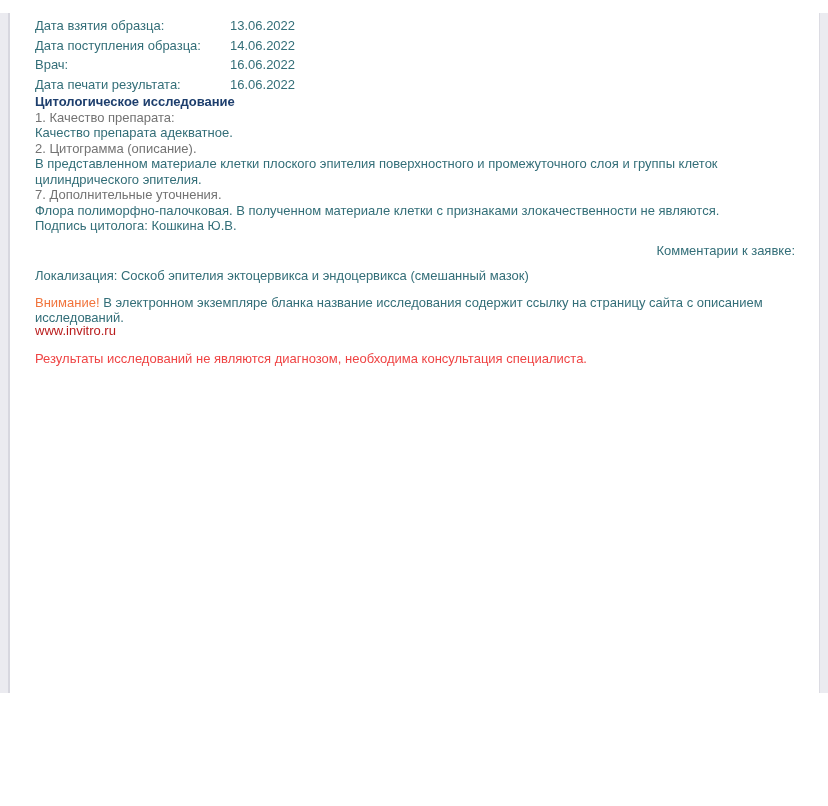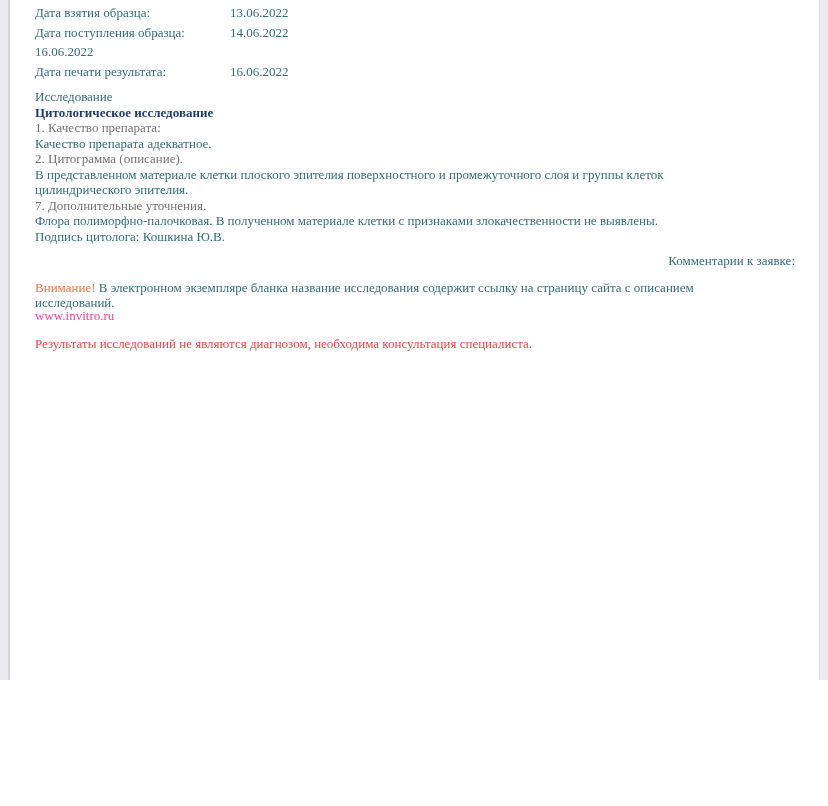--- a/index.html
+++ b/index.html
@@ -6,21 +6,22 @@
     margin: 0;
     padding: 0;
     background: #ffffff;
   }
   .viewport {
     position: relative;
     width: 828px;
     height: 680px;
     background: #ffffff;
     overflow: hidden;
-    font-family: Liberation Serif, serif;
+    font-family: Liberation Sans, sans-serif;
+    margin-top: 13px;
   }
   .edge-strip {
     position: absolute;
     top: 0;
     height: 793px;
     width: 8px;
     background: #ebebf0;
   }
   .edge-strip.left  { left: 0;  border-right: 2px solid #d7d7df; }
   .edge-strip.right { right: 0; border-left: 1px solid #dcdce3; }
@@ -49,21 +50,21 @@
   .study-title {
     font-weight: bold;
     color: #1d3e6d;
   }
   .item-heading { color: #737373; }
   .comments-label { margin-top: 9px; text-align: right; }
   .localization { margin-top: 10px; }
   .warning { margin-top: 11px; }
   .warning-prefix { color: #f1743c; }
   .site-link {
-    color: #ec4899;
+    color: #b91c1c;
     margin-top: -3px;
     cursor: pointer;
   }
   .disclaimer {
     margin-top: 13px;
     color: #ef4444;
   }
 </style>
 </head>
 <body>
@@ -78,45 +79,46 @@
     <div class="dates-table">
       <div class="date-row">
         <span class="date-label">Дата взятия образца:</span>
         <span class="date-value">13.06.2022</span>
       </div>
       <div class="date-row">
         <span class="date-label">Дата поступления образца:</span>
         <span class="date-value">14.06.2022</span>
       </div>
       <div class="date-row">
+        <span class="date-label">Врач:</span>
         <span class="date-value">16.06.2022</span>
       </div>
       <div class="date-row">
         <span class="date-label">Дата печати результата:</span>
         <span class="date-value">16.06.2022</span>
       </div>
     </div>
 
-    <div class="line section-label">Исследование</div>
 
     <div class="line study-title">Цитологическое исследование</div>
 
     <div class="line item-heading">1. Качество препарата:</div>
     <div class="line">Качество препарата адекватное.</div>
 
     <div class="line item-heading">2. Цитограмма (описание).</div>
     <div class="line">В представленном материале клетки плоского эпителия поверхностного и промежуточного слоя и группы клеток</div>
     <div class="line">цилиндрического эпителия.</div>
 
     <div class="line item-heading">7. Дополнительные уточнения.</div>
-    <div class="line">Флора полиморфно-палочковая. В полученном материале клетки с признаками злокачественности не выявлены.</div>
+    <div class="line">Флора полиморфно-палочковая. В полученном материале клетки с признаками злокачественности не являются.</div>
     <div class="line">Подпись цитолога: Кошкина Ю.В.</div>
 
     <div class="line comments-label">Комментарии к заявке:</div>
 
+    <div class="line localization">Локализация: Соскоб эпителия эктоцервикса и эндоцервикса (смешанный мазок)</div>
 
     <div class="warning">
       <div class="line"><span class="warning-prefix">Внимание!</span><span> В электронном экземпляре бланка название исследования содержит ссылку на страницу сайта с описанием</span></div>
       <div class="line">исследований.</div>
     </div>
 
     <div class="line site-link">www.invitro.ru</div>
 
     <div class="line disclaimer">Результаты исследований не являются диагнозом, необходима консультация специалиста.</div>
 

